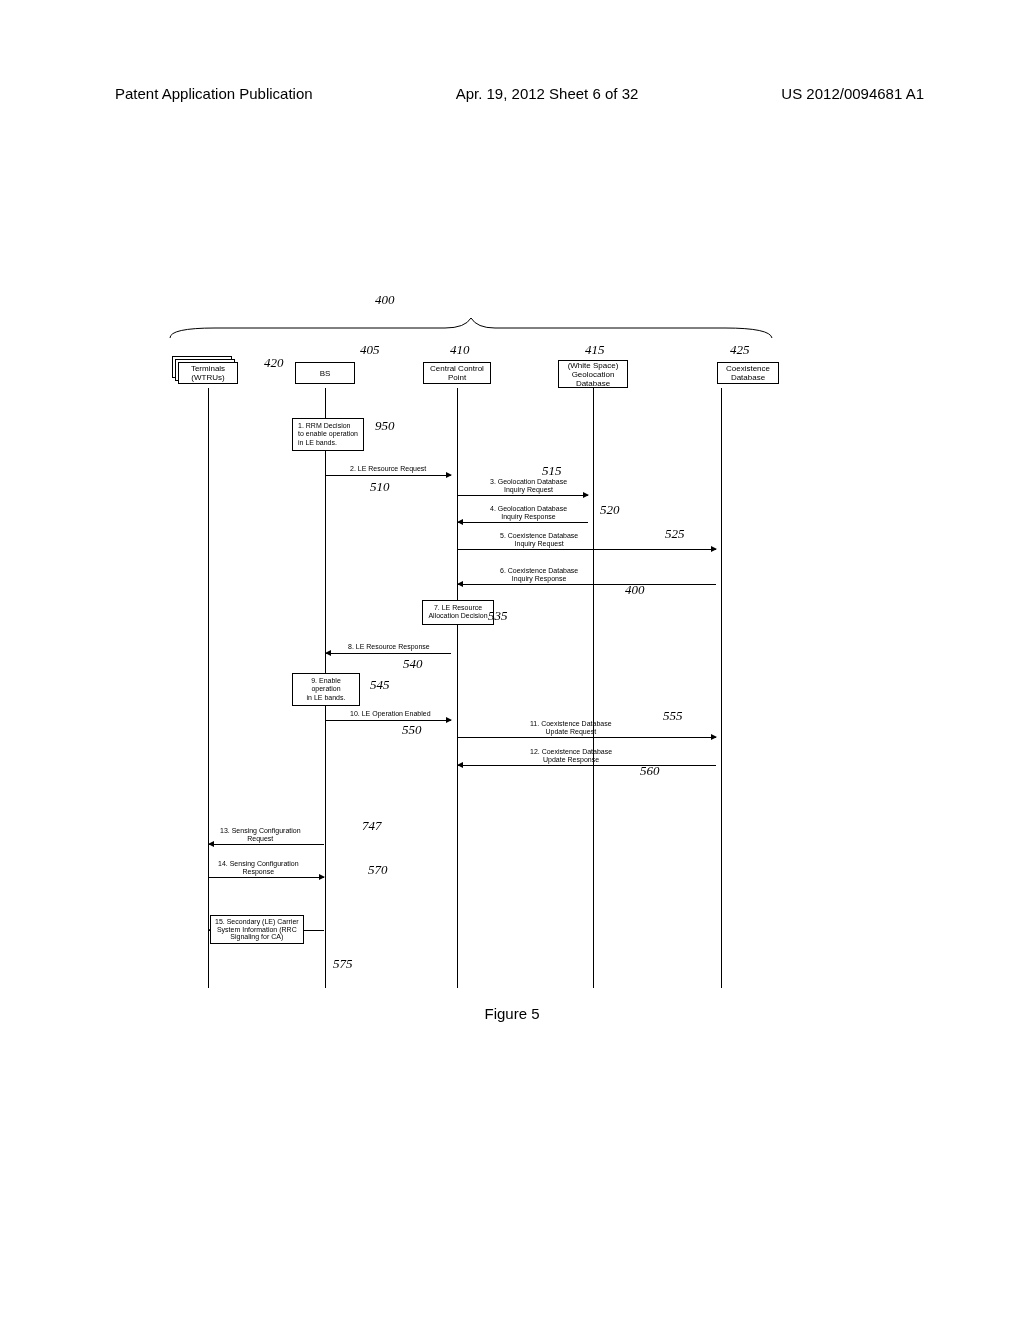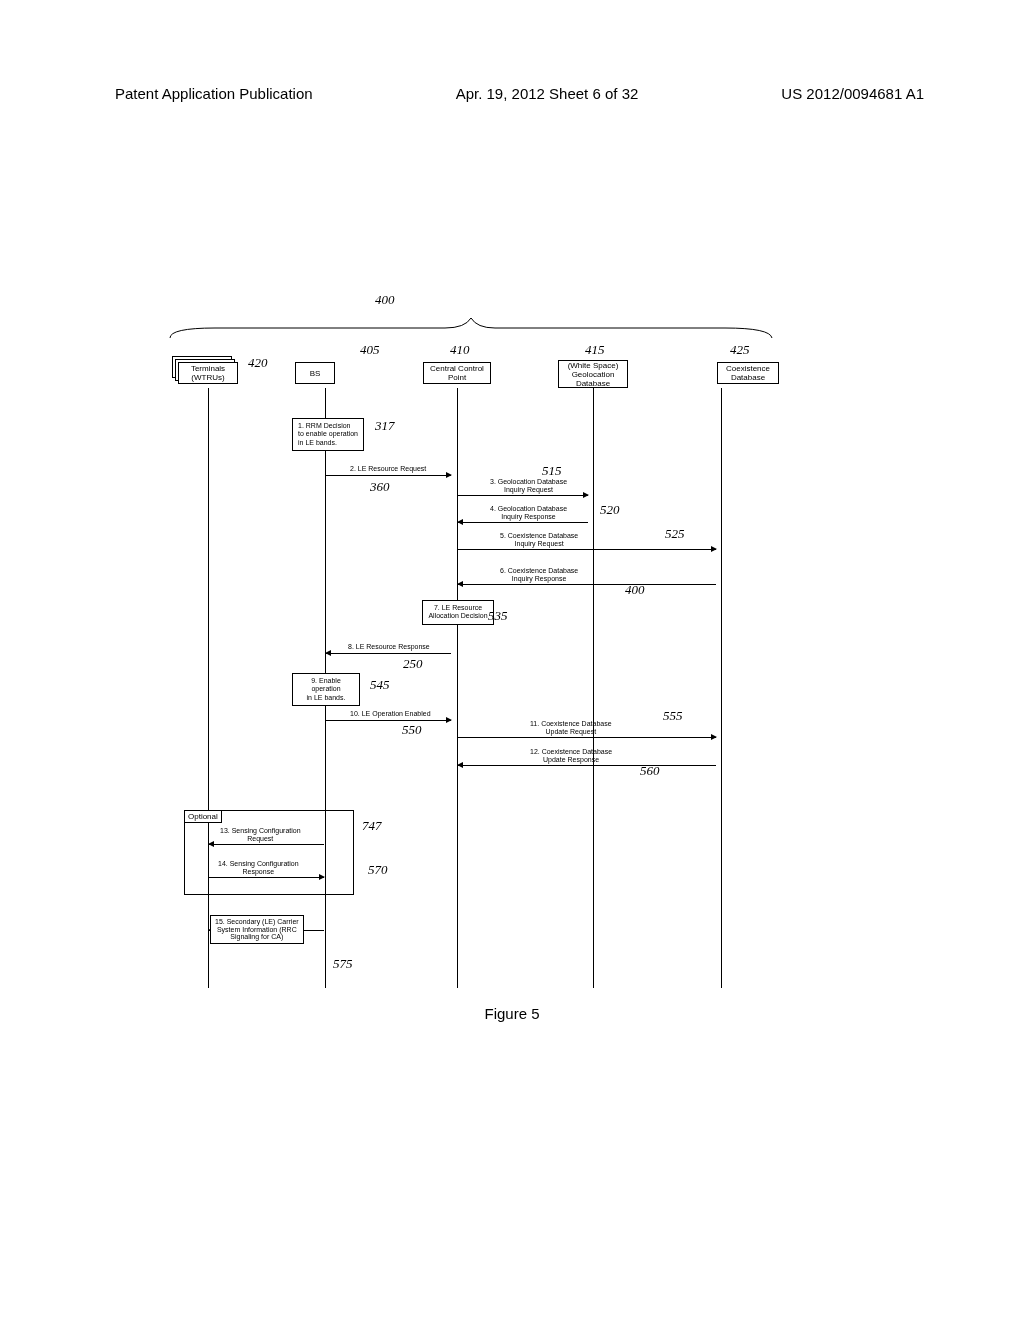--- a/index.html
+++ b/index.html
@@ -160,23 +160,23 @@
   </svg>
 
   <div class="actor-stack">
     <div class="actor-box"></div>
     <div class="actor-box"></div>
     <div class="actor-box">
       <span>Terminals</span>
       <span>(WTRUs)</span>
     </div>
   </div>
-  <div class="hand-ref" style="top:55px; left:78px;">420</div>
-
-  <div class="actor-box" style="top:62px; left:125px; width:40px; height:22px;">
+  <div class="hand-ref" style="top:55px; left:94px;">420</div>
+
+  <div class="actor-box" style="top:62px; left:125px; width:60px; height:22px;">
     <span>BS</span>
   </div>
   <div class="hand-ref" style="top:42px; left:190px;">405</div>
 
   <div class="actor-box" style="top:62px; left:253px; width:68px; height:22px;">
     <span>Central Control</span>
     <span>Point</span>
   </div>
   <div class="hand-ref" style="top:42px; left:280px;">410</div>
 
@@ -193,25 +193,25 @@
   </div>
   <div class="hand-ref" style="top:42px; left:560px;">425</div>
 
   <div class="lifeline" style="left:38px; height:600px;"></div>
   <div class="lifeline" style="left:155px; height:600px;"></div>
   <div class="lifeline" style="left:287px; height:600px;"></div>
   <div class="lifeline" style="left:423px; height:600px;"></div>
   <div class="lifeline" style="left:551px; height:600px;"></div>
 
   <div class="msg-box" style="top:118px; left:122px; width:72px;">1. RRM Decision to enable operation in LE bands.</div>
-  <div class="hand-ref" style="top:118px; left:205px;">317</div>
+  <div class="hand-ref" style="top:118px; left:205px;">950</div>
 
   <div class="msg-label" style="top:165px; left:180px;">2. LE Resource Request</div>
   <div class="arrow" style="top:175px; left:156px; width:125px;"></div>
-  <div class="hand-ref" style="top:179px; left:200px;">360</div>
+  <div class="hand-ref" style="top:179px; left:200px;">510</div>
 
   <div class="msg-label" style="top:178px; left:320px;">
     <div>3. Geolocation Database</div>
     <div>Inquiry Request</div>
   </div>
   <div class="arrow" style="top:195px; left:288px; width:130px;"></div>
   <div class="hand-ref" style="top:163px; left:372px;">515</div>
 
   <div class="msg-label" style="top:205px; left:320px;">
     <div>4. Geolocation Database</div>
@@ -235,21 +235,21 @@
   <div class="hand-ref" style="top:282px; left:455px;">400</div>
 
   <div class="msg-box" style="top:300px; left:252px; width:72px; text-align:center;">
     <div>7. LE Resource</div>
     <div>Allocation Decision</div>
   </div>
   <div class="hand-ref" style="top:308px; left:318px;">535</div>
 
   <div class="msg-label" style="top:343px; left:178px;">8. LE Resource Response</div>
   <div class="arrow left" style="top:353px; left:156px; width:125px;"></div>
-  <div class="hand-ref" style="top:356px; left:233px;">250</div>
+  <div class="hand-ref" style="top:356px; left:233px;">540</div>
 
   <div class="msg-box" style="top:373px; left:122px; width:68px; text-align:center;">
     <div>9. Enable operation</div>
     <div>in LE bands.</div>
   </div>
   <div class="hand-ref" style="top:377px; left:200px;">545</div>
 
   <div class="msg-label" style="top:410px; left:180px;">10. LE Operation Enabled</div>
   <div class="arrow" style="top:420px; left:156px; width:125px;"></div>
   <div class="hand-ref" style="top:422px; left:232px;">550</div>
@@ -261,23 +261,20 @@
   <div class="arrow" style="top:437px; left:288px; width:258px;"></div>
   <div class="hand-ref" style="top:408px; left:493px;">555</div>
 
   <div class="msg-label" style="top:448px; left:360px;">
     <div>12. Coexistence Database</div>
     <div>Update Response</div>
   </div>
   <div class="arrow left" style="top:465px; left:288px; width:258px;"></div>
   <div class="hand-ref" style="top:463px; left:470px;">560</div>
 
-  <div class="optional-box" style="top:510px; left:14px; width:170px; height:85px;">
-    <div class="optional-label">Optional</div>
-  </div>
 
   <div class="msg-label" style="top:527px; left:50px;">
     <div>13. Sensing Configuration</div>
     <div>Request</div>
   </div>
   <div class="arrow left" style="top:544px; left:39px; width:115px;"></div>
   <div class="hand-ref" style="top:518px; left:192px;">747</div>
 
   <div class="msg-label" style="top:560px; left:48px;">
     <div>14. Sensing Configuration</div>

